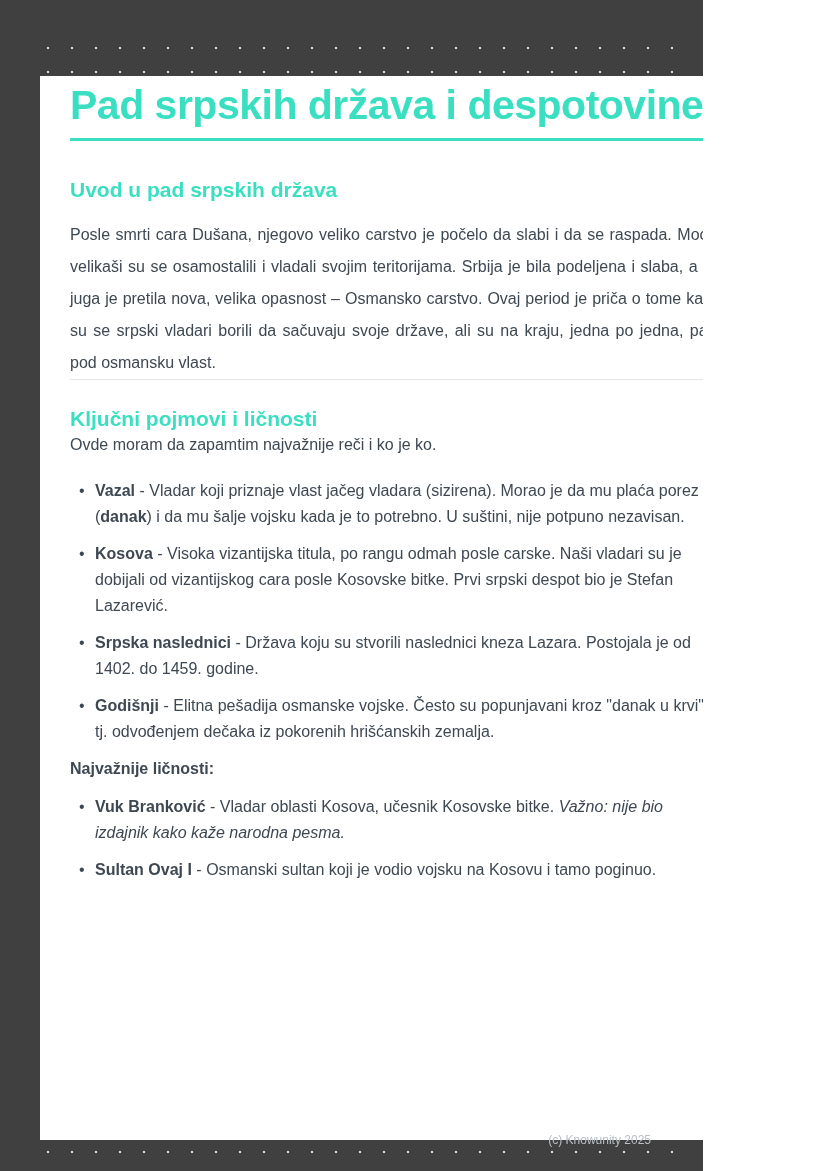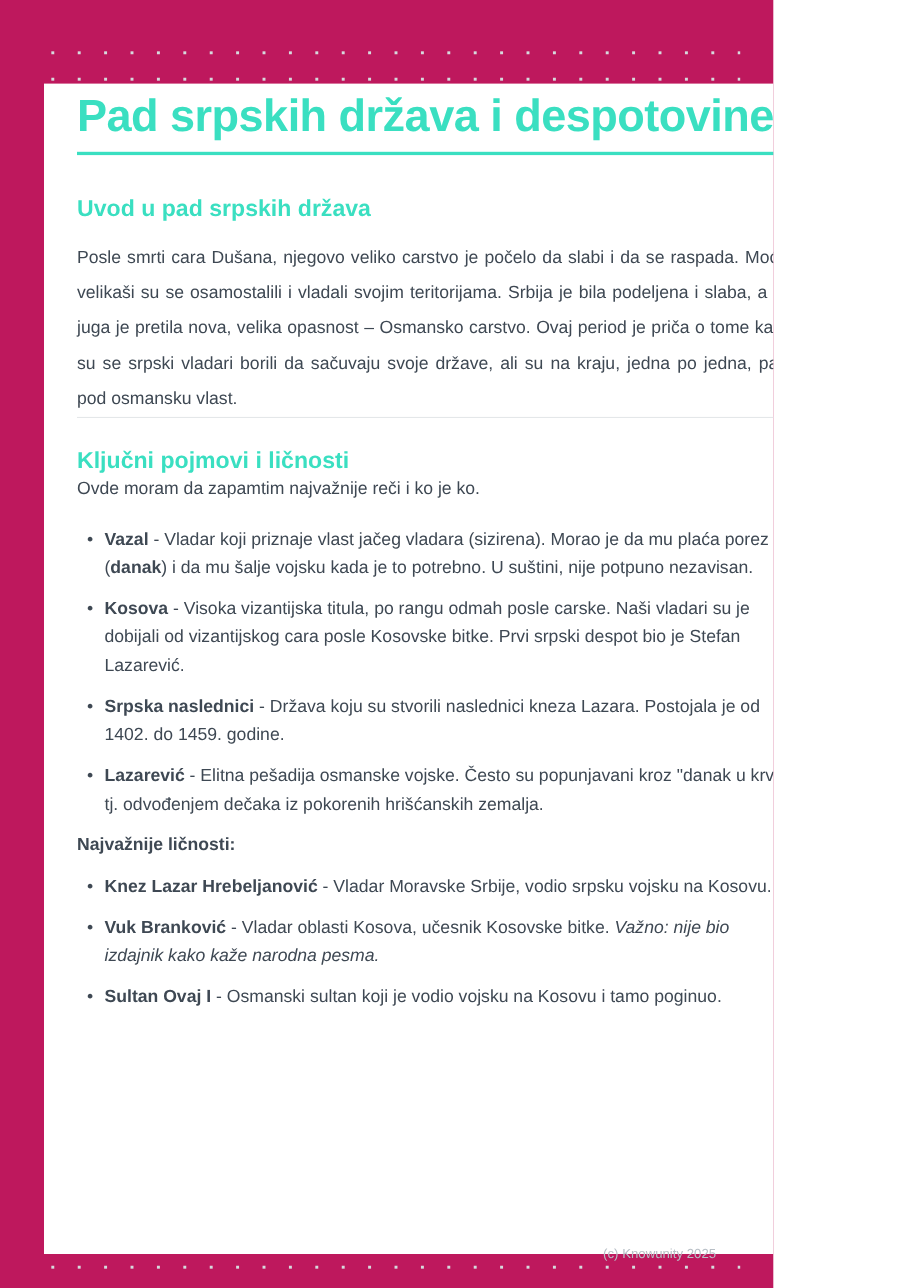--- a/index.html
+++ b/index.html
@@ -5,21 +5,21 @@
   * { margin: 0; padding: 0; box-sizing: border-box; }
   html, body { background: #ffffff; }
   body {
     width: 828px; height: 1171px;
     font-family: "Liberation Sans", "DejaVu Sans", sans-serif;
     color: var(--text, #3e4853);
   }
   .page {
     position: relative;
     width: 703px; height: 1171px;
-    background: #be185d;
+    background: #404040;
     overflow: hidden;
   }
   .dots {
     position: absolute;
     left: 36px; top: 36px; right: 30px; bottom: 10px;
     background-image: radial-gradient(circle, var(--dots, #d6dadd) 1.3px, transparent 1.6px);
     background-size: 24px 24px;
     z-index: 0;
   }
   .dashed-line {
@@ -128,26 +128,25 @@
 
     <div class="divider"></div>
 
     <h2 class="second">Ključni pojmovi i ličnosti</h2>
     <p class="intro">Ovde moram da zapamtim najvažnije reči i ko je ko.</p>
 
     <ul id="terms-list">
         <li><strong>Vazal</strong><span> - Vladar koji priznaje vlast jačeg vladara (sizirena). Morao je da mu plaća porez (</span><strong>danak</strong><span>) i da mu šalje vojsku kada je to potrebno. U suštini, nije potpuno nezavisan.</span></li>
         <li><strong>Kosova</strong><span> - Visoka vizantijska titula, po rangu odmah posle carske. Naši vladari su je dobijali od vizantijskog cara posle Kosovske bitke. Prvi srpski despot bio je Stefan Lazarević.</span></li>
         <li><strong>Srpska naslednici</strong><span> - Država koju su stvorili naslednici kneza Lazara. Postojala je od 1402. do 1459. godine.</span></li>
-        <li><strong>Lazarević</strong><span> - Elitna pešadija osmanske vojske. Često su popunjavani kroz "danak u krvi", tj. odvođenjem dečaka iz pokorenih hrišćanskih zemalja.</span></li>
+        <li><strong>Godišnji</strong><span> - Elitna pešadija osmanske vojske. Često su popunjavani kroz "danak u krvi", tj. odvođenjem dečaka iz pokorenih hrišćanskih zemalja.</span></li>
       </ul>
 
     <p class="subheading">Najvažnije ličnosti:</p>
 
     <ul id="persons-list">
-        <li><strong>Knez Lazar Hrebeljanović</strong><span> - Vladar Moravske Srbije, vodio srpsku vojsku na Kosovu.</span></li>
         <li><strong>Vuk Branković</strong><span> - Vladar oblasti Kosova, učesnik Kosovske bitke. </span><em>Važno: nije bio izdajnik kako kaže narodna pesma.</em></li>
         <li><strong>Sultan Ovaj I</strong><span> - Osmanski sultan koji je vodio vojsku na Kosovu i tamo poginuo.</span></li>
       </ul>
   </div>
 
   <div class="footer">(c) Knowunity 2025</div>
 </div>
 
 </body></html>

